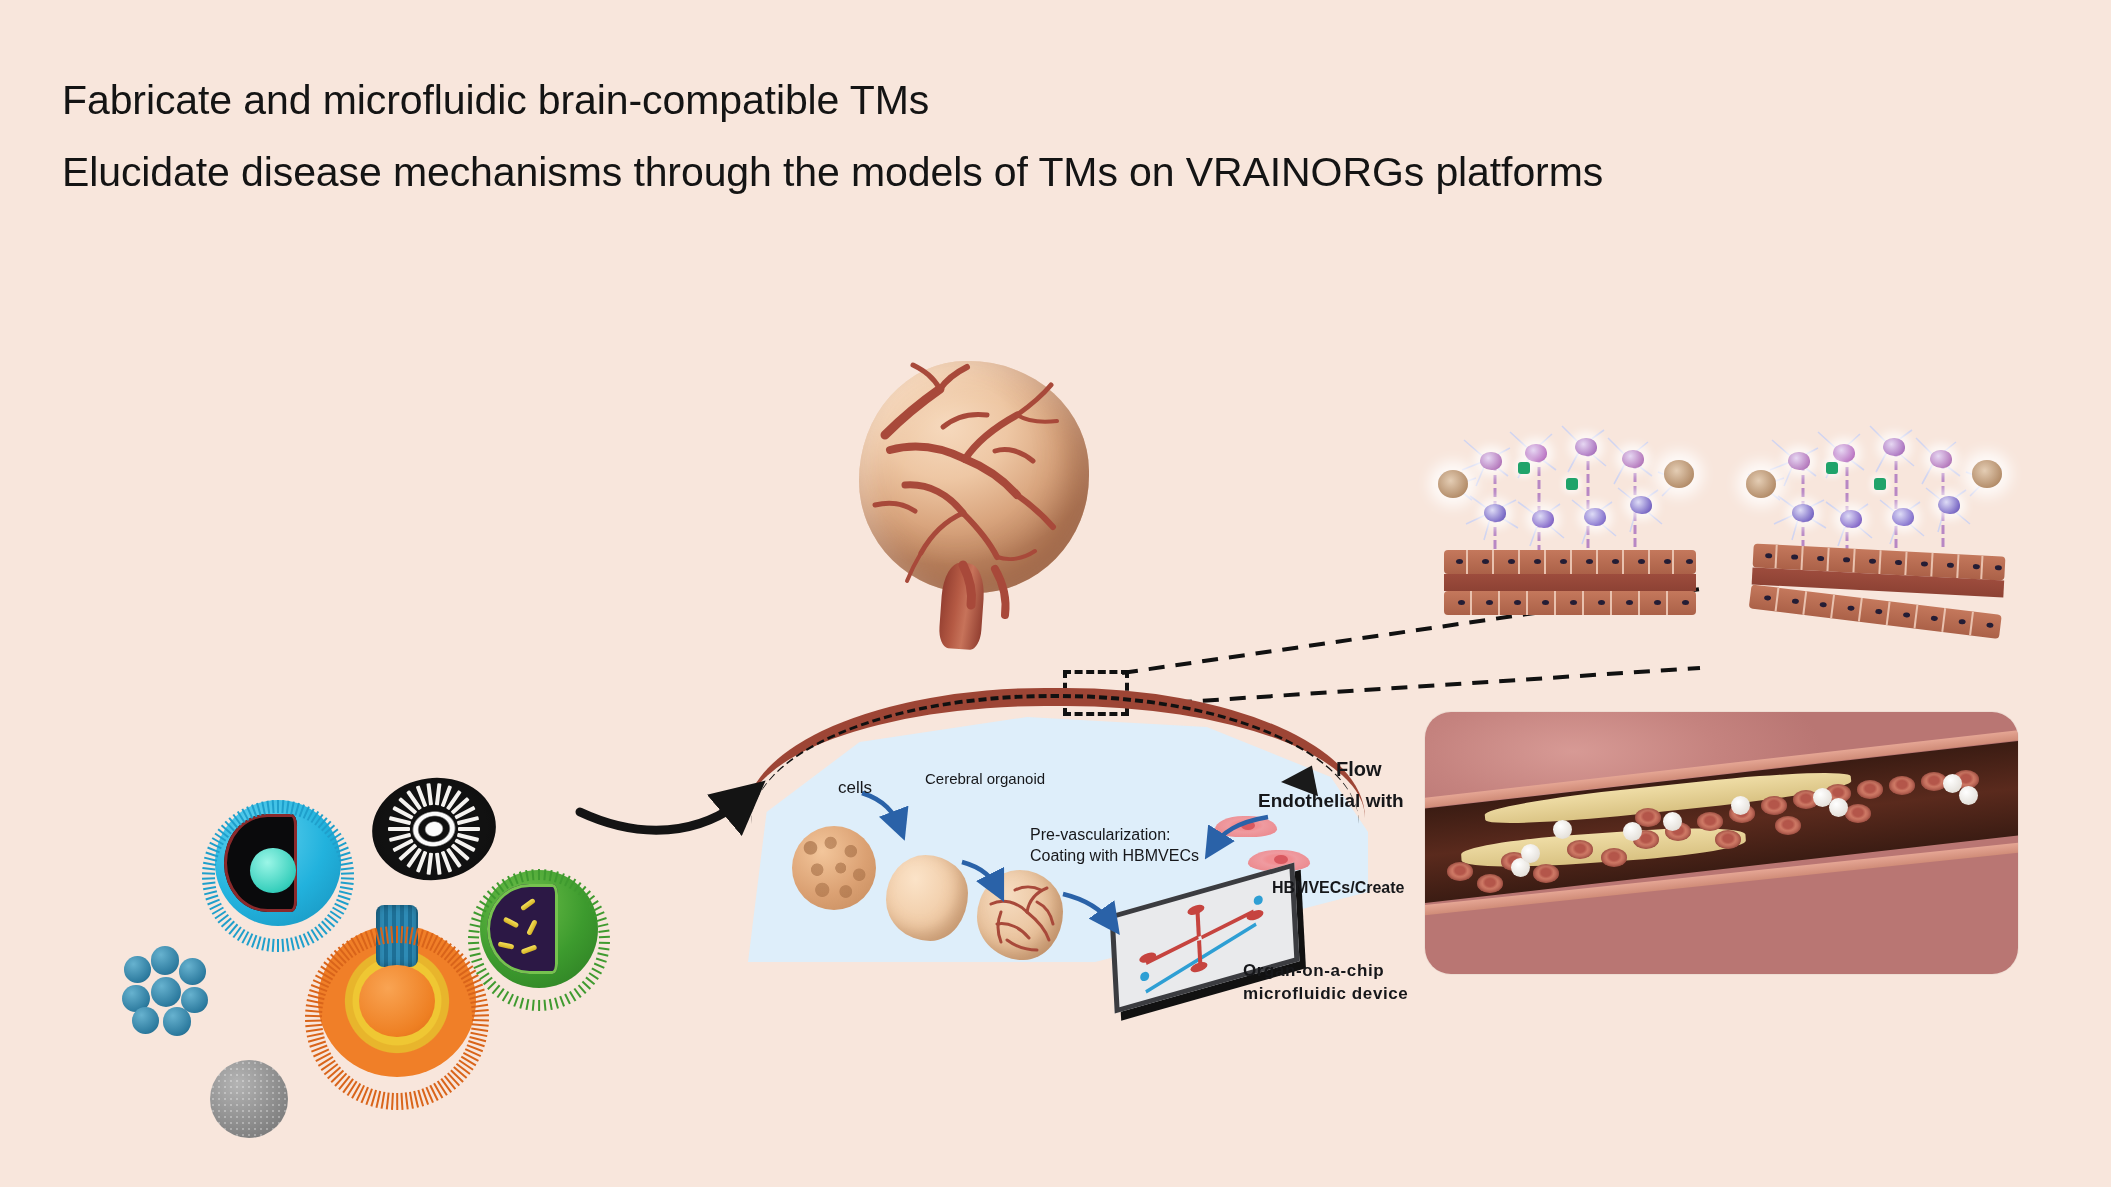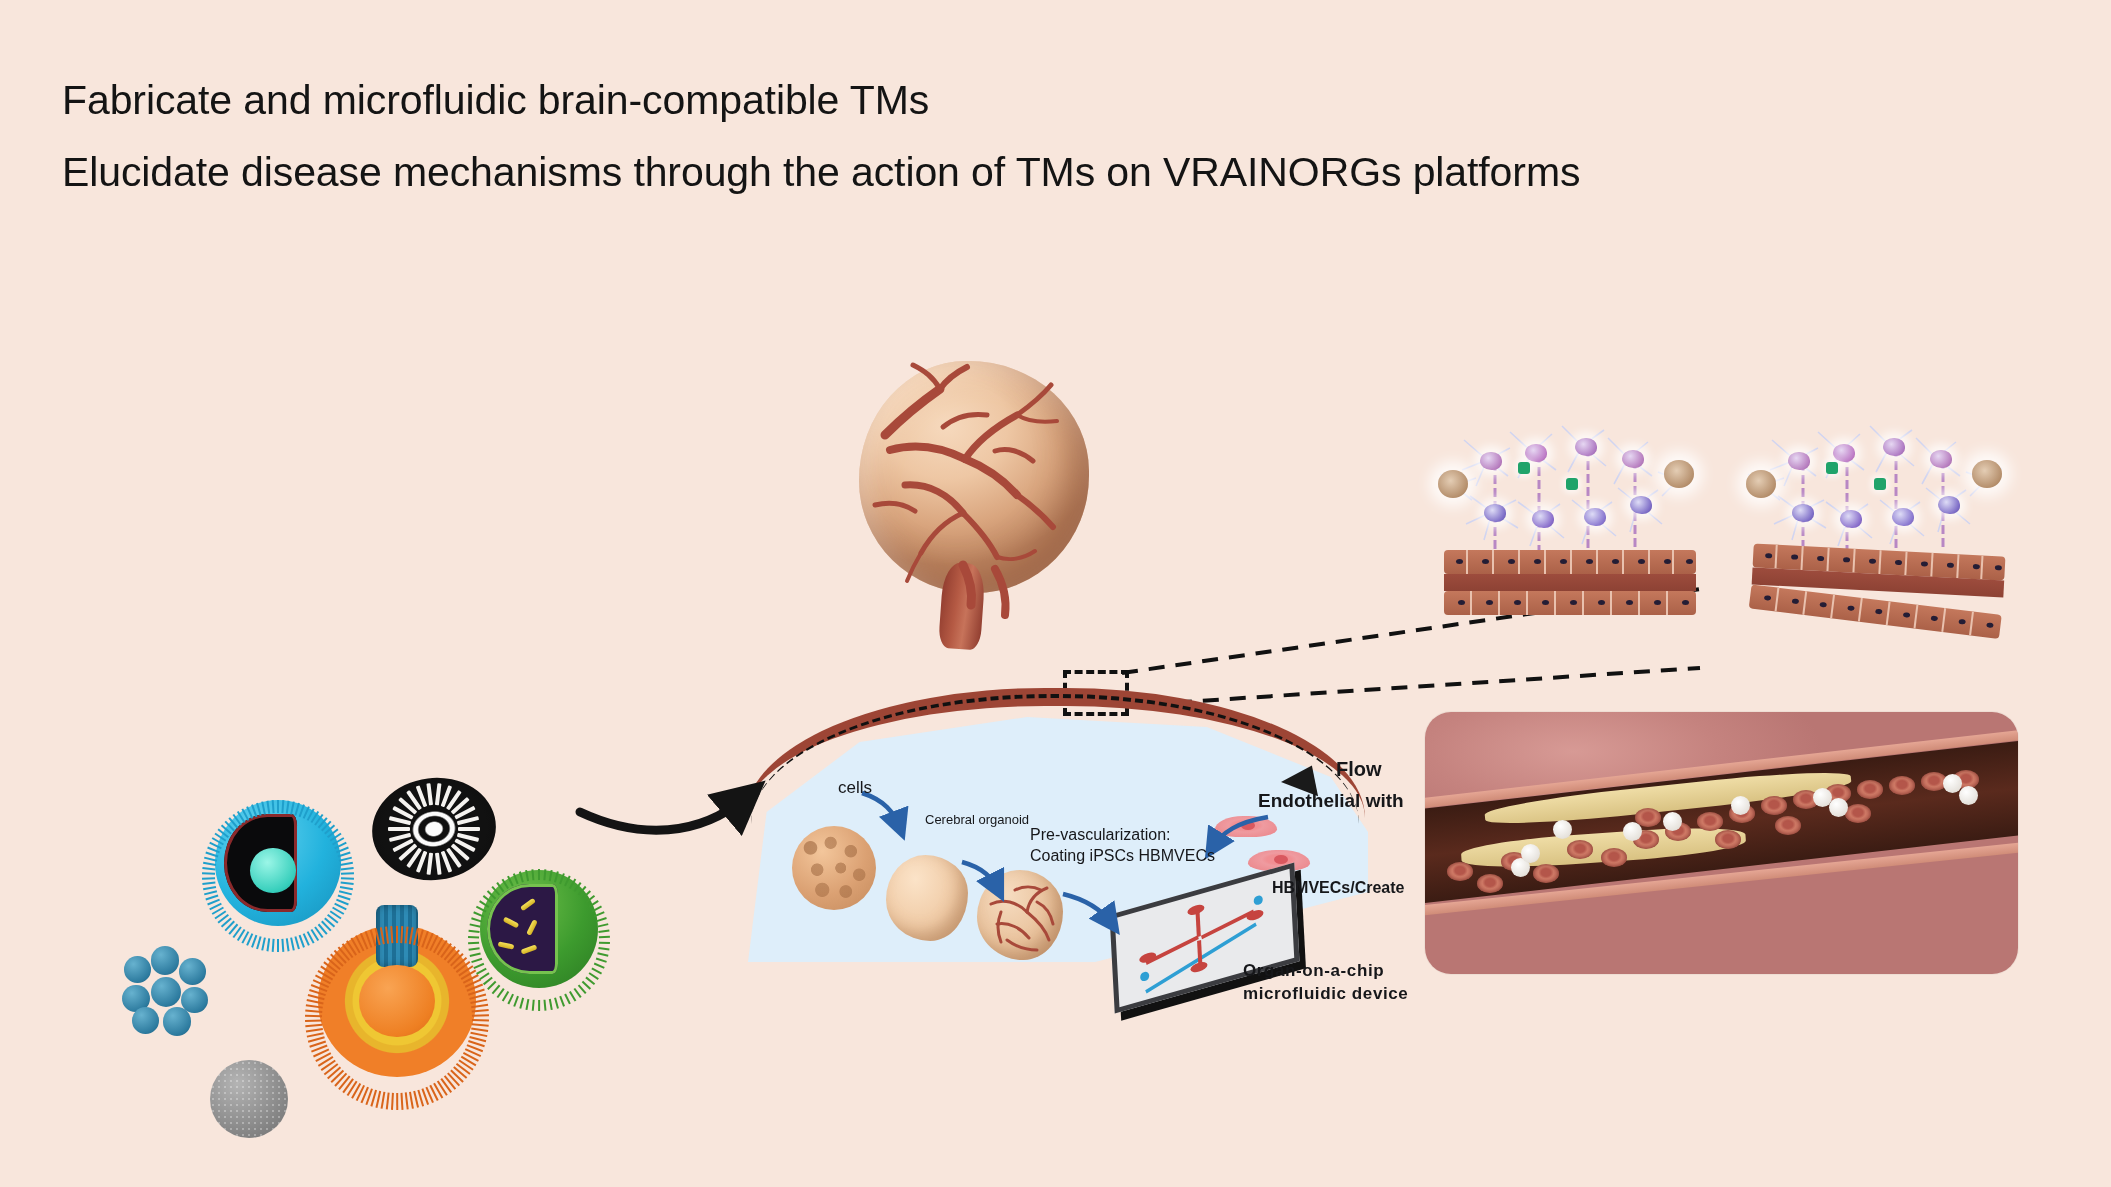--- a/index.html
+++ b/index.html
@@ -208,21 +208,21 @@
   .rod{position:absolute;width:16px;height:5px;border-radius:3px;
     background:linear-gradient(#f5e05a,#d4b223);}
 </style>
 </head>
 <body style="background: rgb(248, 230, 220);">
 
 <div id="stage">
 
   <div class="headlines">
     <div class="headline">Fabricate and microfluidic brain-compatible TMs</div>
-    <div class="headline">Elucidate disease mechanisms through the action of TMs on VRAINORGs platforms</div>
+    <div class="headline">Elucidate disease mechanisms through the models of TMs on VRAINORGs platforms</div>
   </div>
 
   <div class="abs" id="organoid">
     <div class="org-body"></div>
     <div class="stalk"></div>
     <svg class="abs" style="left:0;top:0;width:260px;height:290px;overflow:visible;">
       <g stroke="#a8493a" fill="none" stroke-linecap="round">
         <path d="M40 80 C60 60, 75 48, 95 34" stroke-width="9"></path>
         <path d="M95 34 C102 24, 110 18, 122 12" stroke-width="6"></path>
         <path d="M95 34 C88 22, 80 16, 68 10" stroke-width="5"></path>
@@ -513,23 +513,23 @@
     </defs>
     <g stroke="#2a62a8" stroke-width="4.5" fill="none" marker-end="url(#bluehead)">
       <path d="M862 793 C884 800, 894 812, 900 828"></path>
       <path d="M962 862 C984 868, 992 878, 998 890"></path>
       <path d="M1063 894 C1088 900, 1102 910, 1112 924"></path>
       <path d="M1268 817 C1238 822, 1222 832, 1212 848"></path>
     </g>
   </svg>
 
   <div class="lbl" style="left:838px;top:778px;font-size:17px;">cells</div>
-  <div class="lbl" style="left:925px;top:812px;font-size:13px;">Cerebral organoid</div>
+  <div class="lbl" style="left:925px;top:770px;font-size:15px;">Cerebral organoid</div>
   <div class="lbl" style="left:1030px;top:826px;font-size:16px;">Pre-vascularization:</div>
-  <div class="lbl" style="left:1030px;top:847px;font-size:16px;">Coating iPSCs HBMVECs</div>
+  <div class="lbl" style="left:1030px;top:847px;font-size:16px;">Coating with HBMVECs</div>
   <div class="lbl bold" style="left:1336px;top:758px;font-size:20px;">Flow</div>
   <div class="lbl bold" style="left:1258px;top:790px;font-size:19px;">Endothelial with</div>
   <div class="lbl" style="left:1272px;top:879px;font-size:16px;font-weight:bold;">HBMVECs/Create</div>
   <div class="lbl bold" style="left:1243px;top:961px;font-size:17px;letter-spacing:.6px;">Organ-on-a-chip</div>
   <div class="lbl bold" style="left:1243px;top:984px;font-size:17px;letter-spacing:.6px;">microfluidic device</div>
 
   <svg class="svgl">
     <defs>
       <marker id="blackhead" markerWidth="6" markerHeight="6" refX="3" refY="3" orient="auto">
         <path d="M0,0 L6,3 L0,6 Z" fill="#141414"></path>

